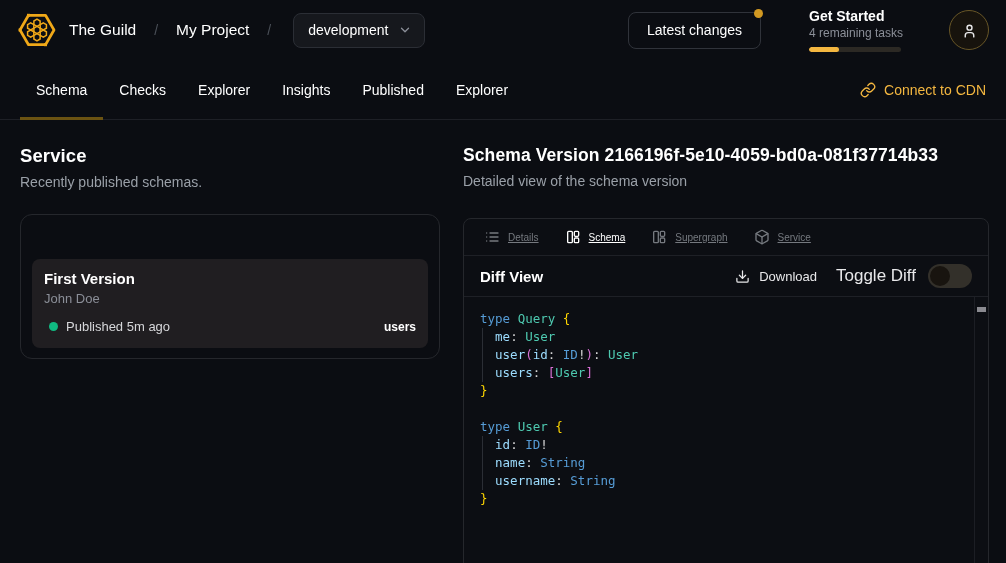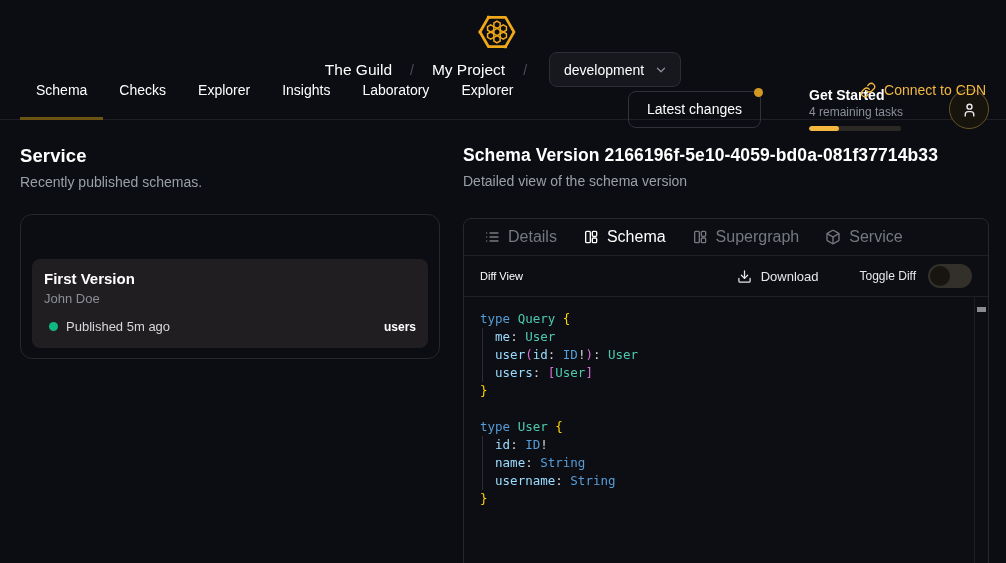--- a/index.html
+++ b/index.html
@@ -5,21 +5,21 @@
   * { margin:0; padding:0; box-sizing:border-box; }
   html,body { background:#0b0d12; }
   .app {
     position:relative; width:1006px; height:563px; overflow:hidden;
     background:#0b0d12; color:#fff;
     font-family:"Liberation Sans", sans-serif;
   }
   svg { display:block; }
 
   
-  .header { display:flex; align-items:center; height:60px; padding:12px 17px;flex-direction:column; }
+  .header { display:flex; align-items:center; height:60px; padding:0 17px; }
   .logo { width:40px; height:40px; background:none; border:none; cursor:pointer; padding:0; margin-right:12px; }
   .crumbs { display:flex; align-items:center; gap:18px; }
   .crumb { color:#fff; font-size:15.5px; font-weight:500; text-decoration:none; cursor:pointer; }
   .crumb-sep { color:#4b5058; font-size:14px; }
   .target-select {
     display:flex; align-items:center; gap:10px; margin-left:4px;
     background:#16181d; border:1px solid #2b2e35; border-radius:8px;
     color:#fff; font-size:14px; font-family:inherit;
     height:35px; padding:0 12px 0 14px; cursor:pointer;
   }
@@ -69,27 +69,27 @@
   .vi-status { font-size:13px; color:#d6d7da; }
   .vi-service { margin-left:auto; font-size:12px; font-weight:700; color:#fff; }
 
   
   .detail-panel {
     position:absolute; left:0; right:0; top:98px; bottom:-2px;
     border:1px solid #25272c; border-radius:8px 8px 0 0;
     display:flex; flex-direction:column; background:#0c0e13;
   }
   .panel-tabs { display:flex; align-items:center; gap:26px; height:37px; padding:0 20px; border-bottom:1px solid #1e2026; flex:none; }
-  .panel-tab { display:flex; align-items:center; gap:8px; font-size:16px; color:#75797f; cursor:pointer; background:none; border:none; font-family:inherit; }
+  .panel-tab { display:flex; align-items:center; gap:8px; font-size:10px; color:#75797f; cursor:pointer; background:none; border:none; font-family:inherit;text-decoration:underline; }
   .panel-tab.active { color:#fff; font-weight:500; }
   .panel-toolbar { display:flex; align-items:center; height:41px; padding:0 16px; border-bottom:1px solid #1e2026; flex:none; }
-  .toolbar-title { font-size:11px; font-weight:400; }
+  .toolbar-title { font-size:15px; font-weight:700; }
   .toolbar-right { margin-left:auto; display:flex; align-items:center; }
   .download-btn { display:flex; align-items:center; gap:9px; background:none; border:none; color:#e8e8ea; font-size:13px; font-family:inherit; cursor:pointer; }
-  .toggle-label { font-size:12px; color:#e8e8ea; margin-left:41px; }
+  .toggle-label { font-size:17px; color:#e8e8ea; margin-left:19px; }
   .toggle { position:relative; width:44px; height:24px; margin-left:12px; border:none; border-radius:12px; background:#33302a; cursor:pointer; }
   .toggle .knob { position:absolute; left:2px; top:2px; width:20px; height:20px; border-radius:50%; background:#18140f; }
 
   
   .code-area { position:relative; flex:1; padding:13px 20px 0 16px; overflow:hidden;
     font-family:"DejaVu Sans Mono", monospace; font-size:12.5px; line-height:18px; }
   .code-line { position:relative; white-space:pre; height:18px; }
   .code-line.guide::before { content:''; position:absolute; left:2px; top:0; bottom:0; width:1px; background:#2b2e35; }
   .code-scrollbar { position:absolute; top:0; right:0; bottom:0; width:14px; border-left:1px solid #1c1e24; cursor:pointer; }
   .code-scroll-thumb { position:absolute; top:10px; left:2px; right:2px; height:5px; background:#8a8a90; }
@@ -149,21 +149,21 @@
       </button>
     </div>
   </header>
 
   <nav class="nav">
     <div class="nav-tabs">
         <div class="nav-tab secondary">Schema</div>
         <div class="nav-tab">Checks</div>
         <div class="nav-tab">Explorer</div>
         <div class="nav-tab">Insights</div>
-        <div class="nav-tab">Laboratory</div>
+        <div class="nav-tab">Published</div>
         <div class="nav-tab">Explorer</div>
       </div>
     <a class="cdn-link">
       <svg width="16" height="16" viewBox="0 0 24 24" fill="none" stroke="currentColor" stroke-width="2" stroke-linecap="round" stroke-linejoin="round">
           <path d="M10 13a5 5 0 0 0 7.54.54l3-3a5 5 0 0 0-7.07-7.07l-1.72 1.71"></path>
           <path d="M14 11a5 5 0 0 0-7.54-.54l-3 3a5 5 0 0 0 7.07 7.07l1.71-1.71"></path>
         </svg>
       <span>Connect to CDN</span>
     </a>
   </nav>

